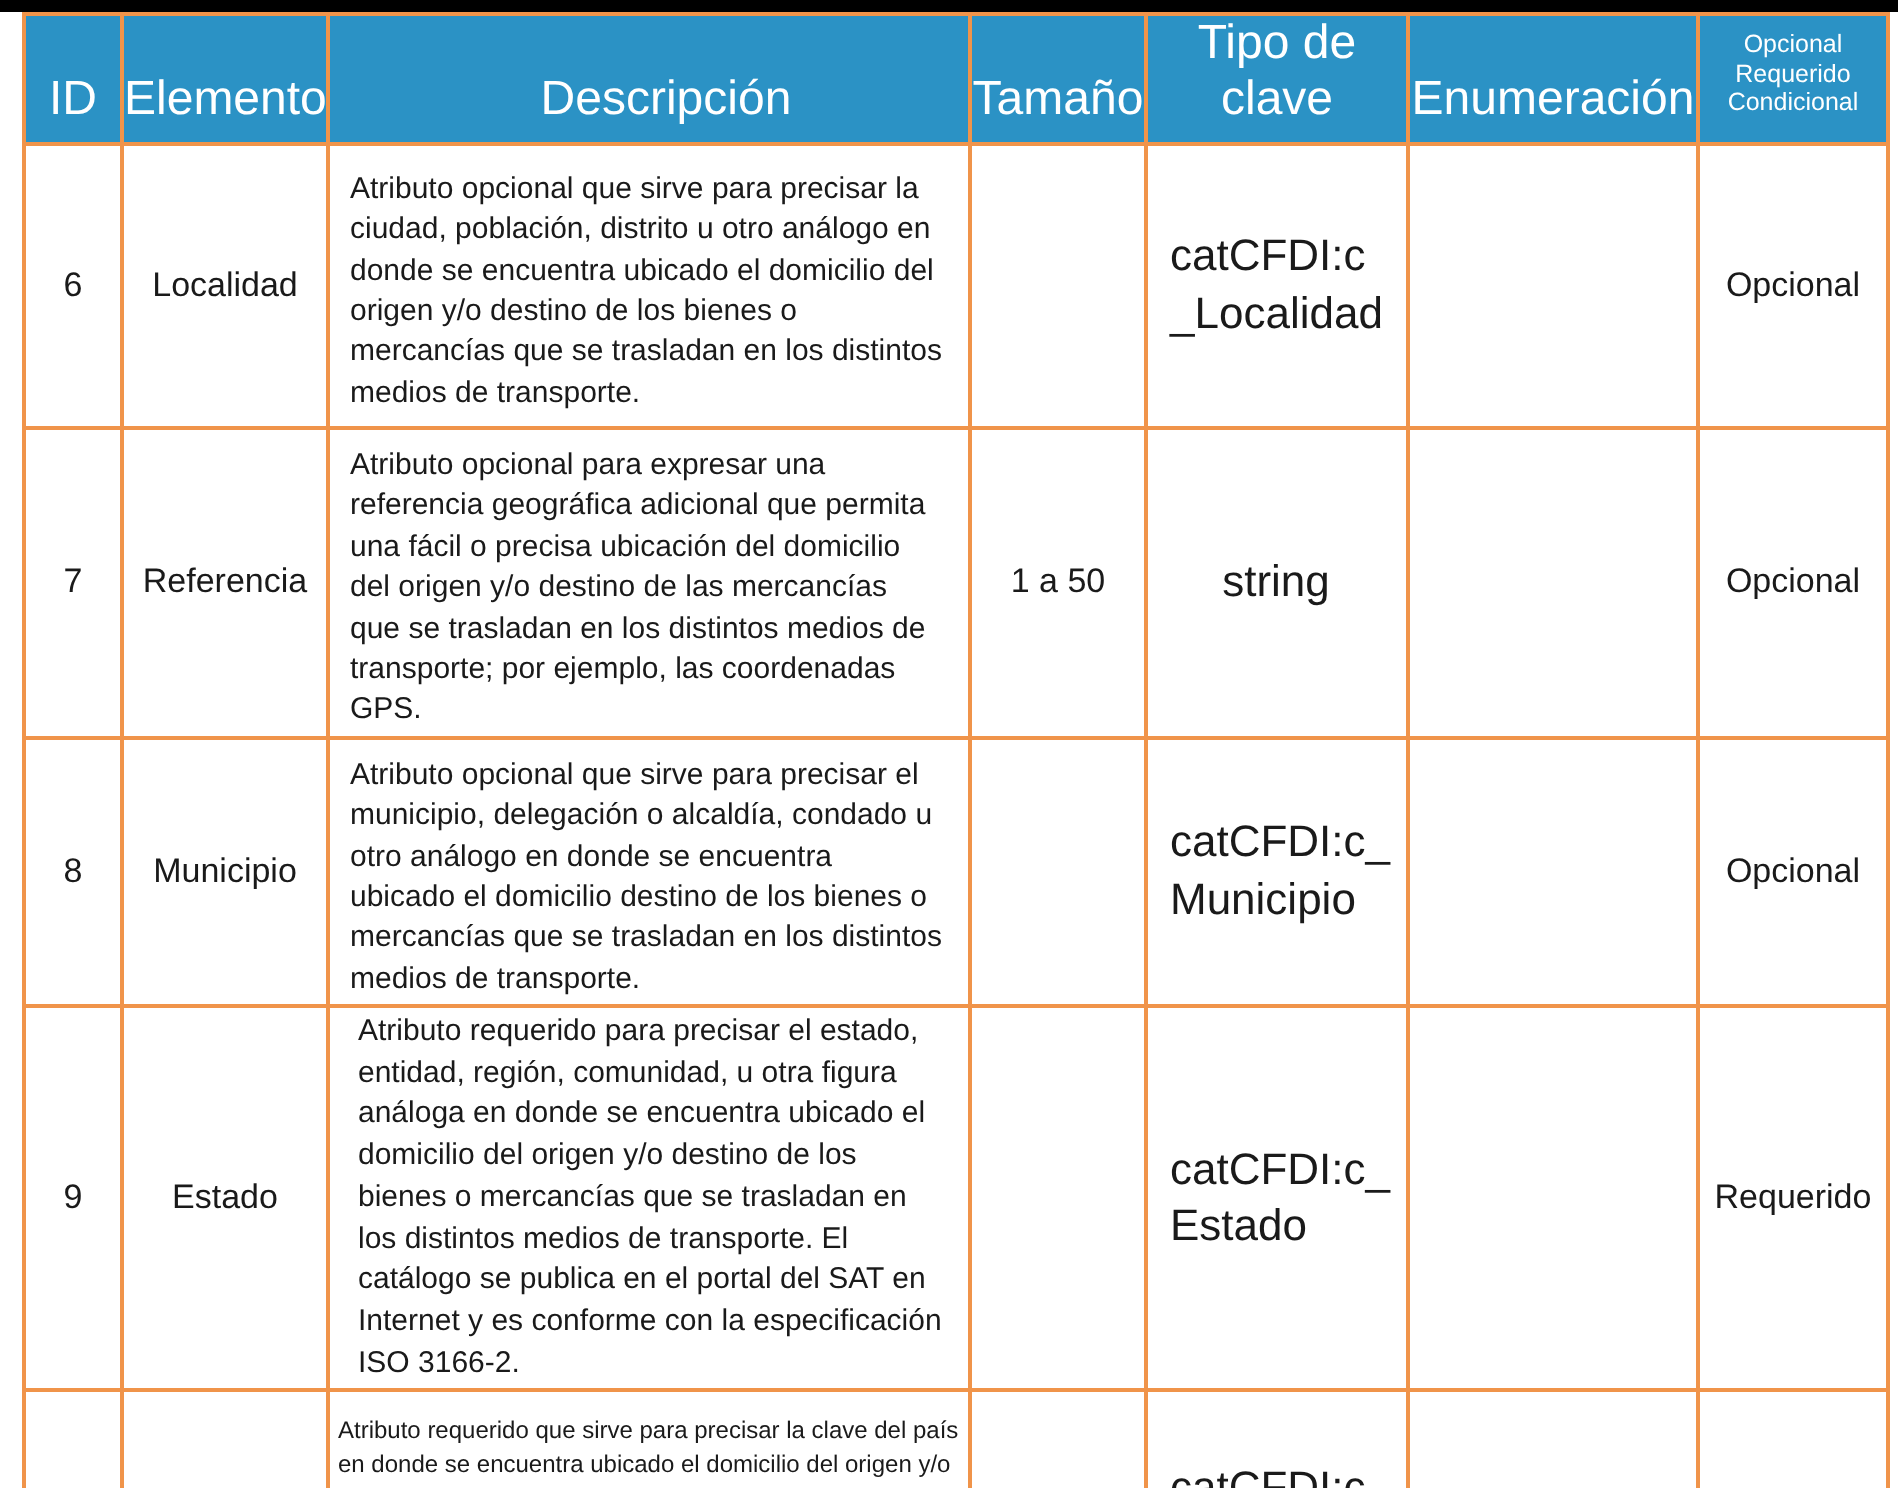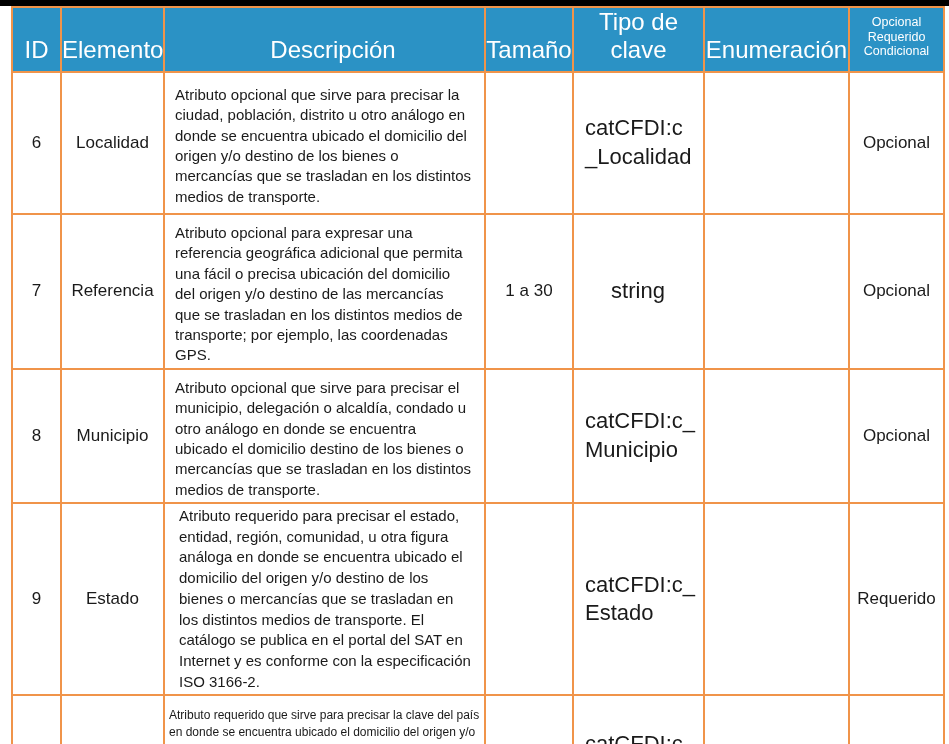--- a/index.html
+++ b/index.html
@@ -94,21 +94,21 @@
         <td class="cell-tamano"></td>
         <td class="cell-tipo">catCFDI:c
 _Localidad</td>
         <td class="cell-enum"></td>
         <td class="cell-opc">Opcional</td>
       </tr>
       <tr class="r7">
         <td class="cell-id">7</td>
         <td class="cell-elemento">Referencia</td>
         <td class="cell-desc desc-a">Atributo opcional para expresar una referencia geográfica adicional que permita una fácil o precisa ubicación del domicilio del origen y/o destino de las mercancías que se trasladan en los distintos medios de transporte; por ejemplo, las coordenadas GPS.</td>
-        <td class="cell-tamano">1 a 30</td>
+        <td class="cell-tamano">1 a 50</td>
         <td class="cell-tipo center">string</td>
         <td class="cell-enum"></td>
         <td class="cell-opc">Opcional</td>
       </tr>
       <tr class="r8">
         <td class="cell-id">8</td>
         <td class="cell-elemento">Municipio</td>
         <td class="cell-desc desc-a">Atributo opcional que sirve para precisar el municipio, delegación o alcaldía, condado u otro análogo en donde se encuentra ubicado el domicilio destino de los bienes o mercancías que se trasladan en los distintos medios de transporte.</td>
         <td class="cell-tamano"></td>
         <td class="cell-tipo">catCFDI:c_

